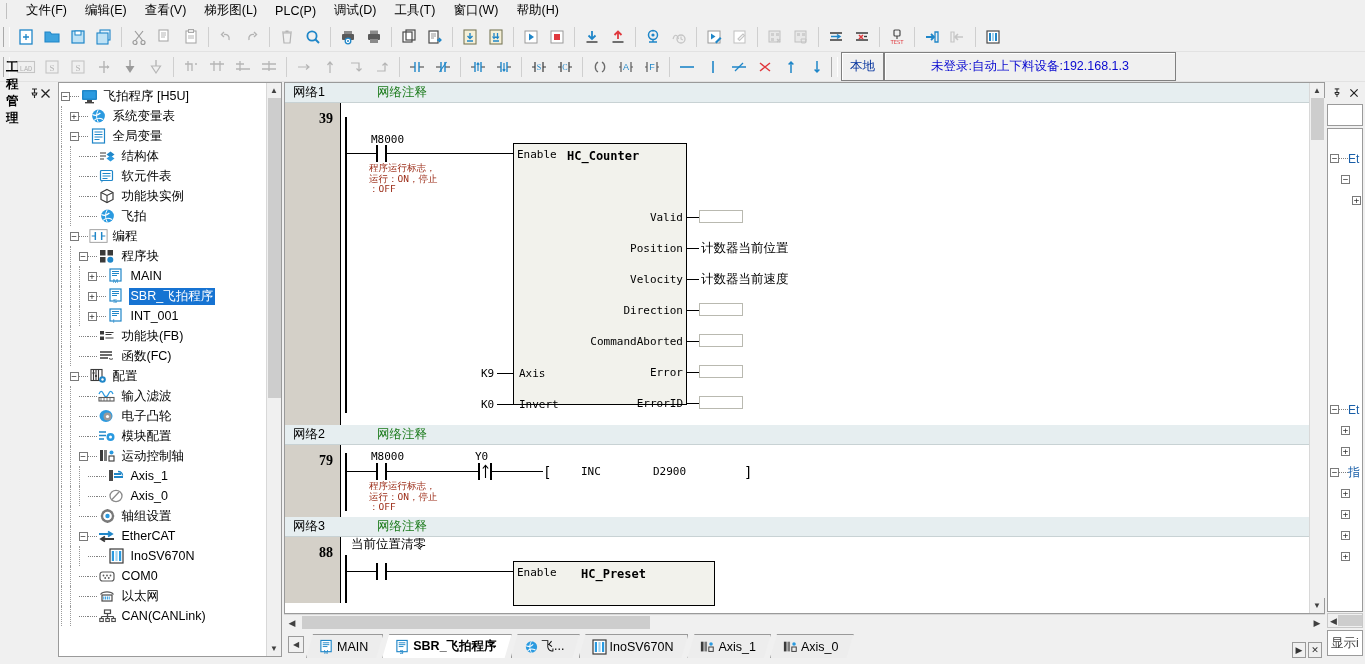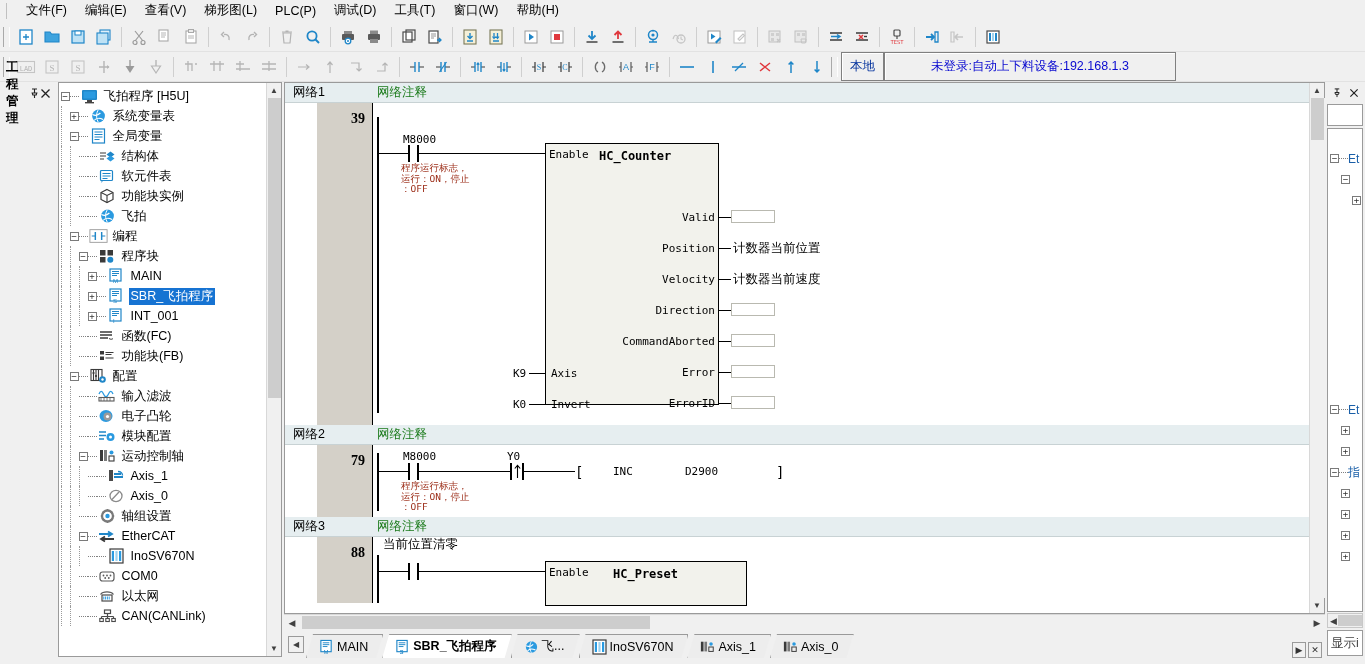--- a/index.html
+++ b/index.html
@@ -94,21 +94,21 @@
                  border-top: 1px solid #9a9a9a; background: #fff; position: relative; }
   .ladder { flex: 1 1 auto; position: relative; overflow: hidden; background: #fff; }
 
   .netblock { position: relative; }
   .nethead {
     height: 20px; background: #e6eef0; border-bottom: 1px solid #c8d2d4;
     display: flex; align-items: center; padding-left: 8px; font-size: 12.5px;
   }
   .nethead .nlabel { color: #000; width: 84px; }
   .nethead .ncomment { color: #1a7a1a; }
-  .rungrow { display: flex; position: relative; background: #fff; padding-left: 32px; }
+  .rungrow { display: flex; position: relative; background: #fff; }
   .gutter {
     width: 56px; flex: 0 0 56px; background: #d4d0c8; border-right: 1px solid #000;
     font-family: "Liberation Serif", serif; font-weight: bold; font-size: 14px; color: #000;
     text-align: right; padding: 8px 7px 0 0;
   }
   .rungcanvas { flex: 1 1 auto; position: relative; }
 
   
   .plc { font-family: "DejaVu Sans Mono", monospace; font-size: 11px; color: #000; position: absolute; white-space: pre; }
   .plc.bold { font-weight: bold; font-size: 11.5px; }
@@ -829,39 +829,39 @@
               </span>
               <span class="tlabel">INT_001</span>
             </div>
             <div class="tnode">
               <span class="nospace" style="border-left: 1px dotted rgb(154, 154, 154); height: 20px;"></span>
               <span class="nospace" style="border-left: 1px dotted rgb(154, 154, 154); height: 20px;"></span>
               <span class="dots"></span>
               <span class="dots"></span>
               <span class="ticon">
                 <svg width="16" height="14" viewBox="0 0 16 14">
-                  <path d="M1 3h12M1 6h12M1 9h8" stroke="#3a3a3a" stroke-width="1.3"></path>
-                  <path d="M10 9.5c1.5 1 3 1 4 0" stroke="#3a3a3a" stroke-width="1" fill="none"></path>
-                </svg>
-              </span>
-              <span class="tlabel">函数(FC)</span>
-            </div>
-            <div class="tnode">
-              <span class="nospace" style="border-left: 1px dotted rgb(154, 154, 154); height: 20px;"></span>
-              <span class="nospace" style="border-left: 1px dotted rgb(154, 154, 154); height: 20px;"></span>
-              <span class="dots"></span>
-              <span class="dots"></span>
-              <span class="ticon">
-                <svg width="16" height="14" viewBox="0 0 16 14">
                   <rect x="1" y="2" width="4" height="3.5" fill="#3a3a3a"></rect>
                   <rect x="1" y="7.5" width="4" height="3.5" fill="#3a3a3a"></rect>
                   <path d="M6.5 3.5h8M6.5 9h8M6.5 5.5h6" stroke="#3a3a3a" stroke-width="1.2"></path>
                 </svg>
               </span>
               <span class="tlabel">功能块(FB)</span>
+            </div>
+            <div class="tnode">
+              <span class="nospace" style="border-left: 1px dotted rgb(154, 154, 154); height: 20px;"></span>
+              <span class="nospace" style="border-left: 1px dotted rgb(154, 154, 154); height: 20px;"></span>
+              <span class="dots"></span>
+              <span class="dots"></span>
+              <span class="ticon">
+                <svg width="16" height="14" viewBox="0 0 16 14">
+                  <path d="M1 3h12M1 6h12M1 9h8" stroke="#3a3a3a" stroke-width="1.3"></path>
+                  <path d="M10 9.5c1.5 1 3 1 4 0" stroke="#3a3a3a" stroke-width="1" fill="none"></path>
+                </svg>
+              </span>
+              <span class="tlabel">函数(FC)</span>
             </div>
             <div class="tnode">
               <span class="nospace" style="border-left: 1px dotted rgb(154, 154, 154); height: 20px;"></span>
               <span class="exp">−</span>
               <span class="dots"></span>
               <span class="ticon">
                 <svg width="18" height="16" viewBox="0 0 18 16">
                   <rect x="2" y="1.5" width="11" height="11" fill="none" stroke="#3a3a3a" stroke-width="1.1"></rect>
                   <path d="M4.5 2v10M7 2v10M9.5 2v10" stroke="#3a3a3a" stroke-width="1.1"></path>
                   <rect x="3.6" y="4" width="1.8" height="2" fill="#3a3a3a"></rect>

